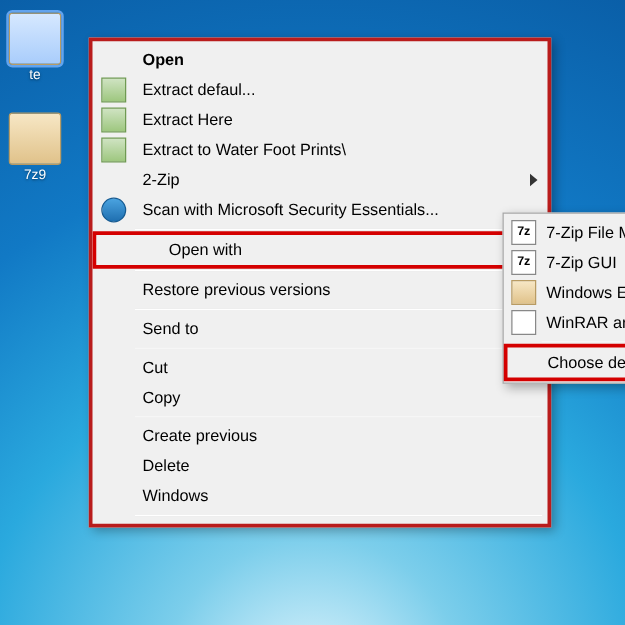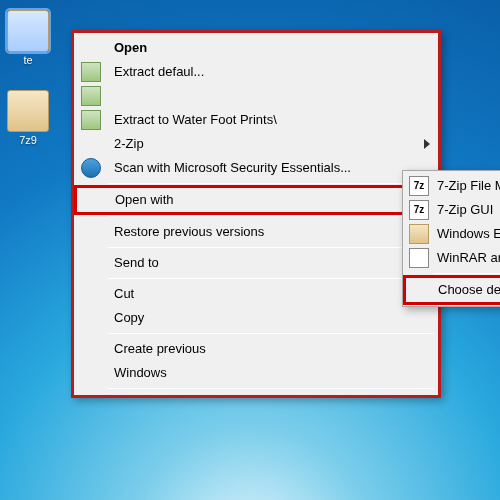--- a/index.html
+++ b/index.html
@@ -42,21 +42,21 @@
     position: absolute; left: 5px; top: 2px; width: 20px; height: 20px;
     display:flex;align-items:center;justify-content:center;font-size:12px;
   }
   .mi .arrow {
     position: absolute; right: 6px; top: 7px;
     width:0;height:0;border-top:5px solid transparent;border-bottom:5px solid transparent;border-left:6px solid #333;
   }
   .sep { height: 1px; margin: 3px 2px 3px 32px; background: #d4d4d4; border-bottom:1px solid #fff; }
   .mi.highlight {
     border: 3px solid #d40000; height: 30px; line-height: 24px;
-    margin: -2px -2px; padding-left: 38px;
+    margin: -2px -2px; padding-left: 58px;
     background: #f0f0f0;
   }
 
   .submenu {
     position: absolute; left: 402px; top: 170px; width: 160px;
     background: #f0f0f0; border: 1px solid #a7a7a7;
     box-shadow: 3px 3px 8px rgba(0,0,0,.3);
     padding: 3px 2px;
   }
   .smi { position:relative; height:24px; line-height:24px; padding-left:32px; color:#000; white-space:nowrap; overflow:hidden; }
@@ -85,20 +85,21 @@
 
   <div class="mi default">
     <span>Open</span>
   </div>
   <div class="mi">
     <span class="miicon ic-rar"></span>
     <span>Extract defaul...</span>
   </div>
   <div class="mi">
     <span class="miicon ic-rar"></span>
+    <span>Extract Here</span>
   </div>
   <div class="mi">
     <span class="miicon ic-rar"></span>
     <span>Extract to Water Foot Prints\</span>
   </div>
   <div class="mi">
     <span>2-Zip</span>
     <span class="arrow"></span>
   </div>
   <div class="mi">
@@ -134,20 +135,23 @@
   <div class="mi">
     <span>Copy</span>
   </div>
 
   <div class="sep"></div>
 
   <div class="mi">
     <span>Create previous</span>
   </div>
   <div class="mi">
+    <span>Delete</span>
+  </div>
+  <div class="mi">
     <span>Windows</span>
   </div>
 
   <div class="sep"></div>
 
 </div>
 
 <div class="submenu">
   <div class="smi">
     <span class="miicon ic-7z">7z</span>

